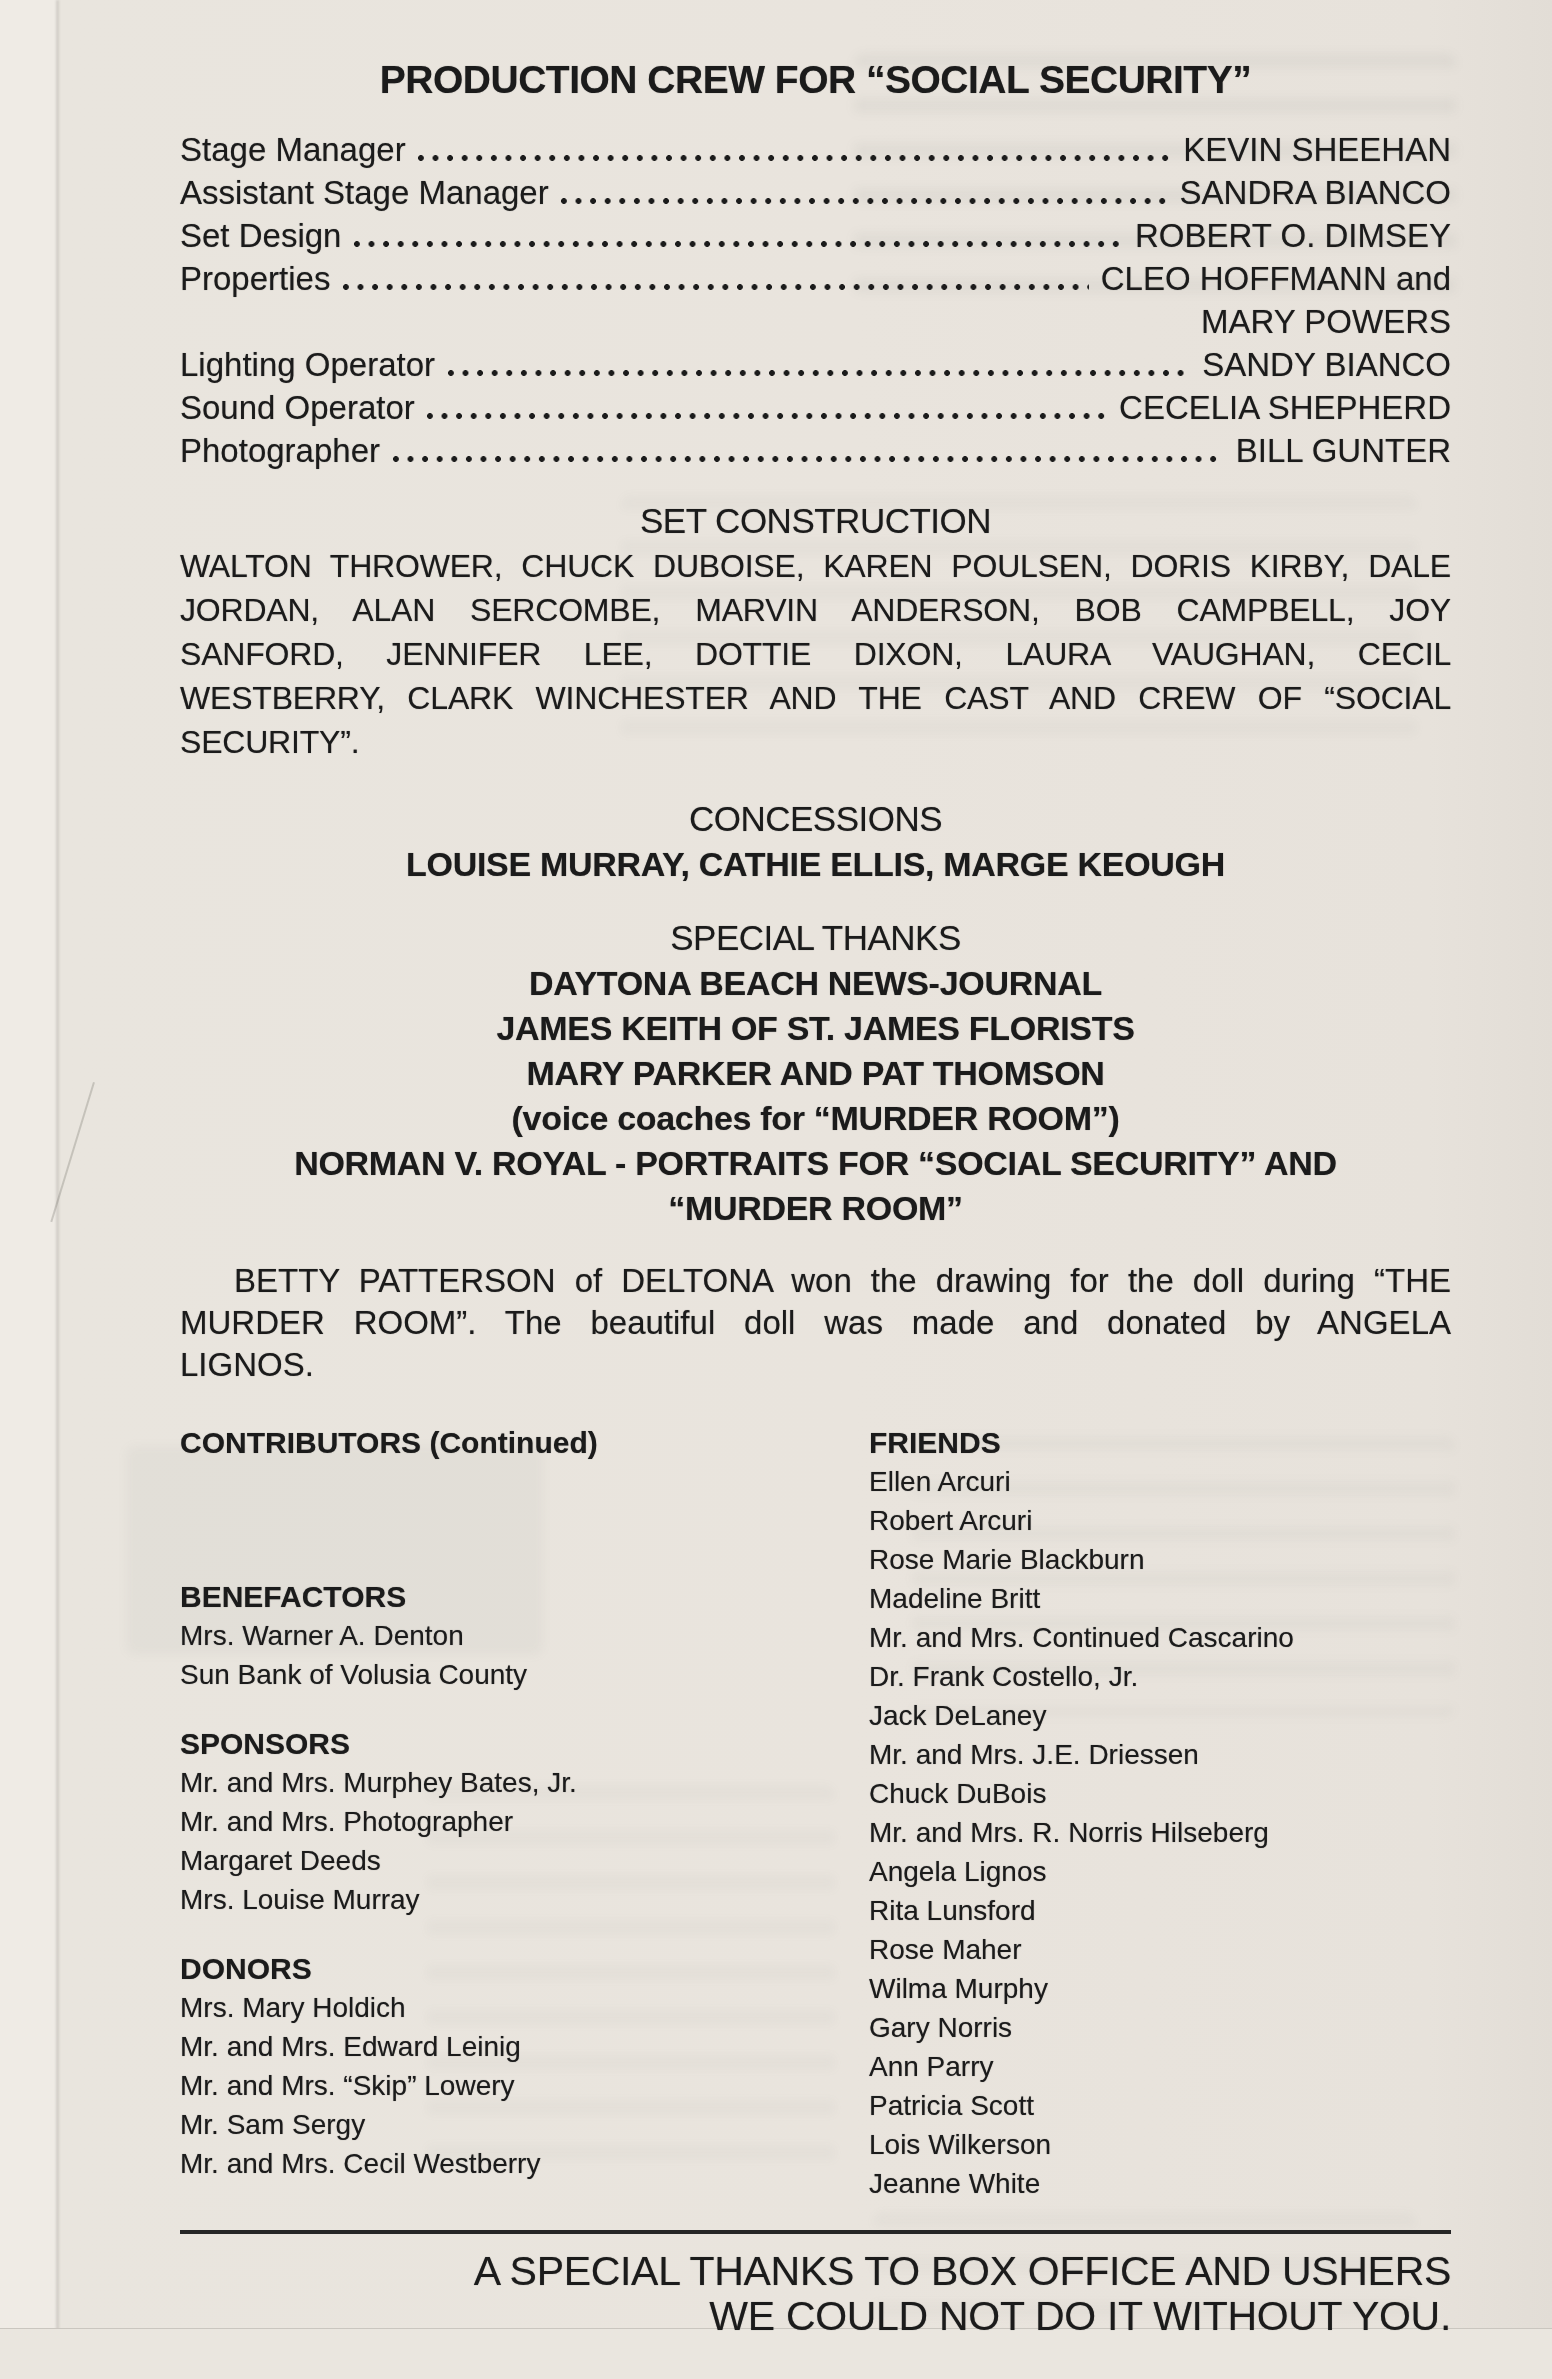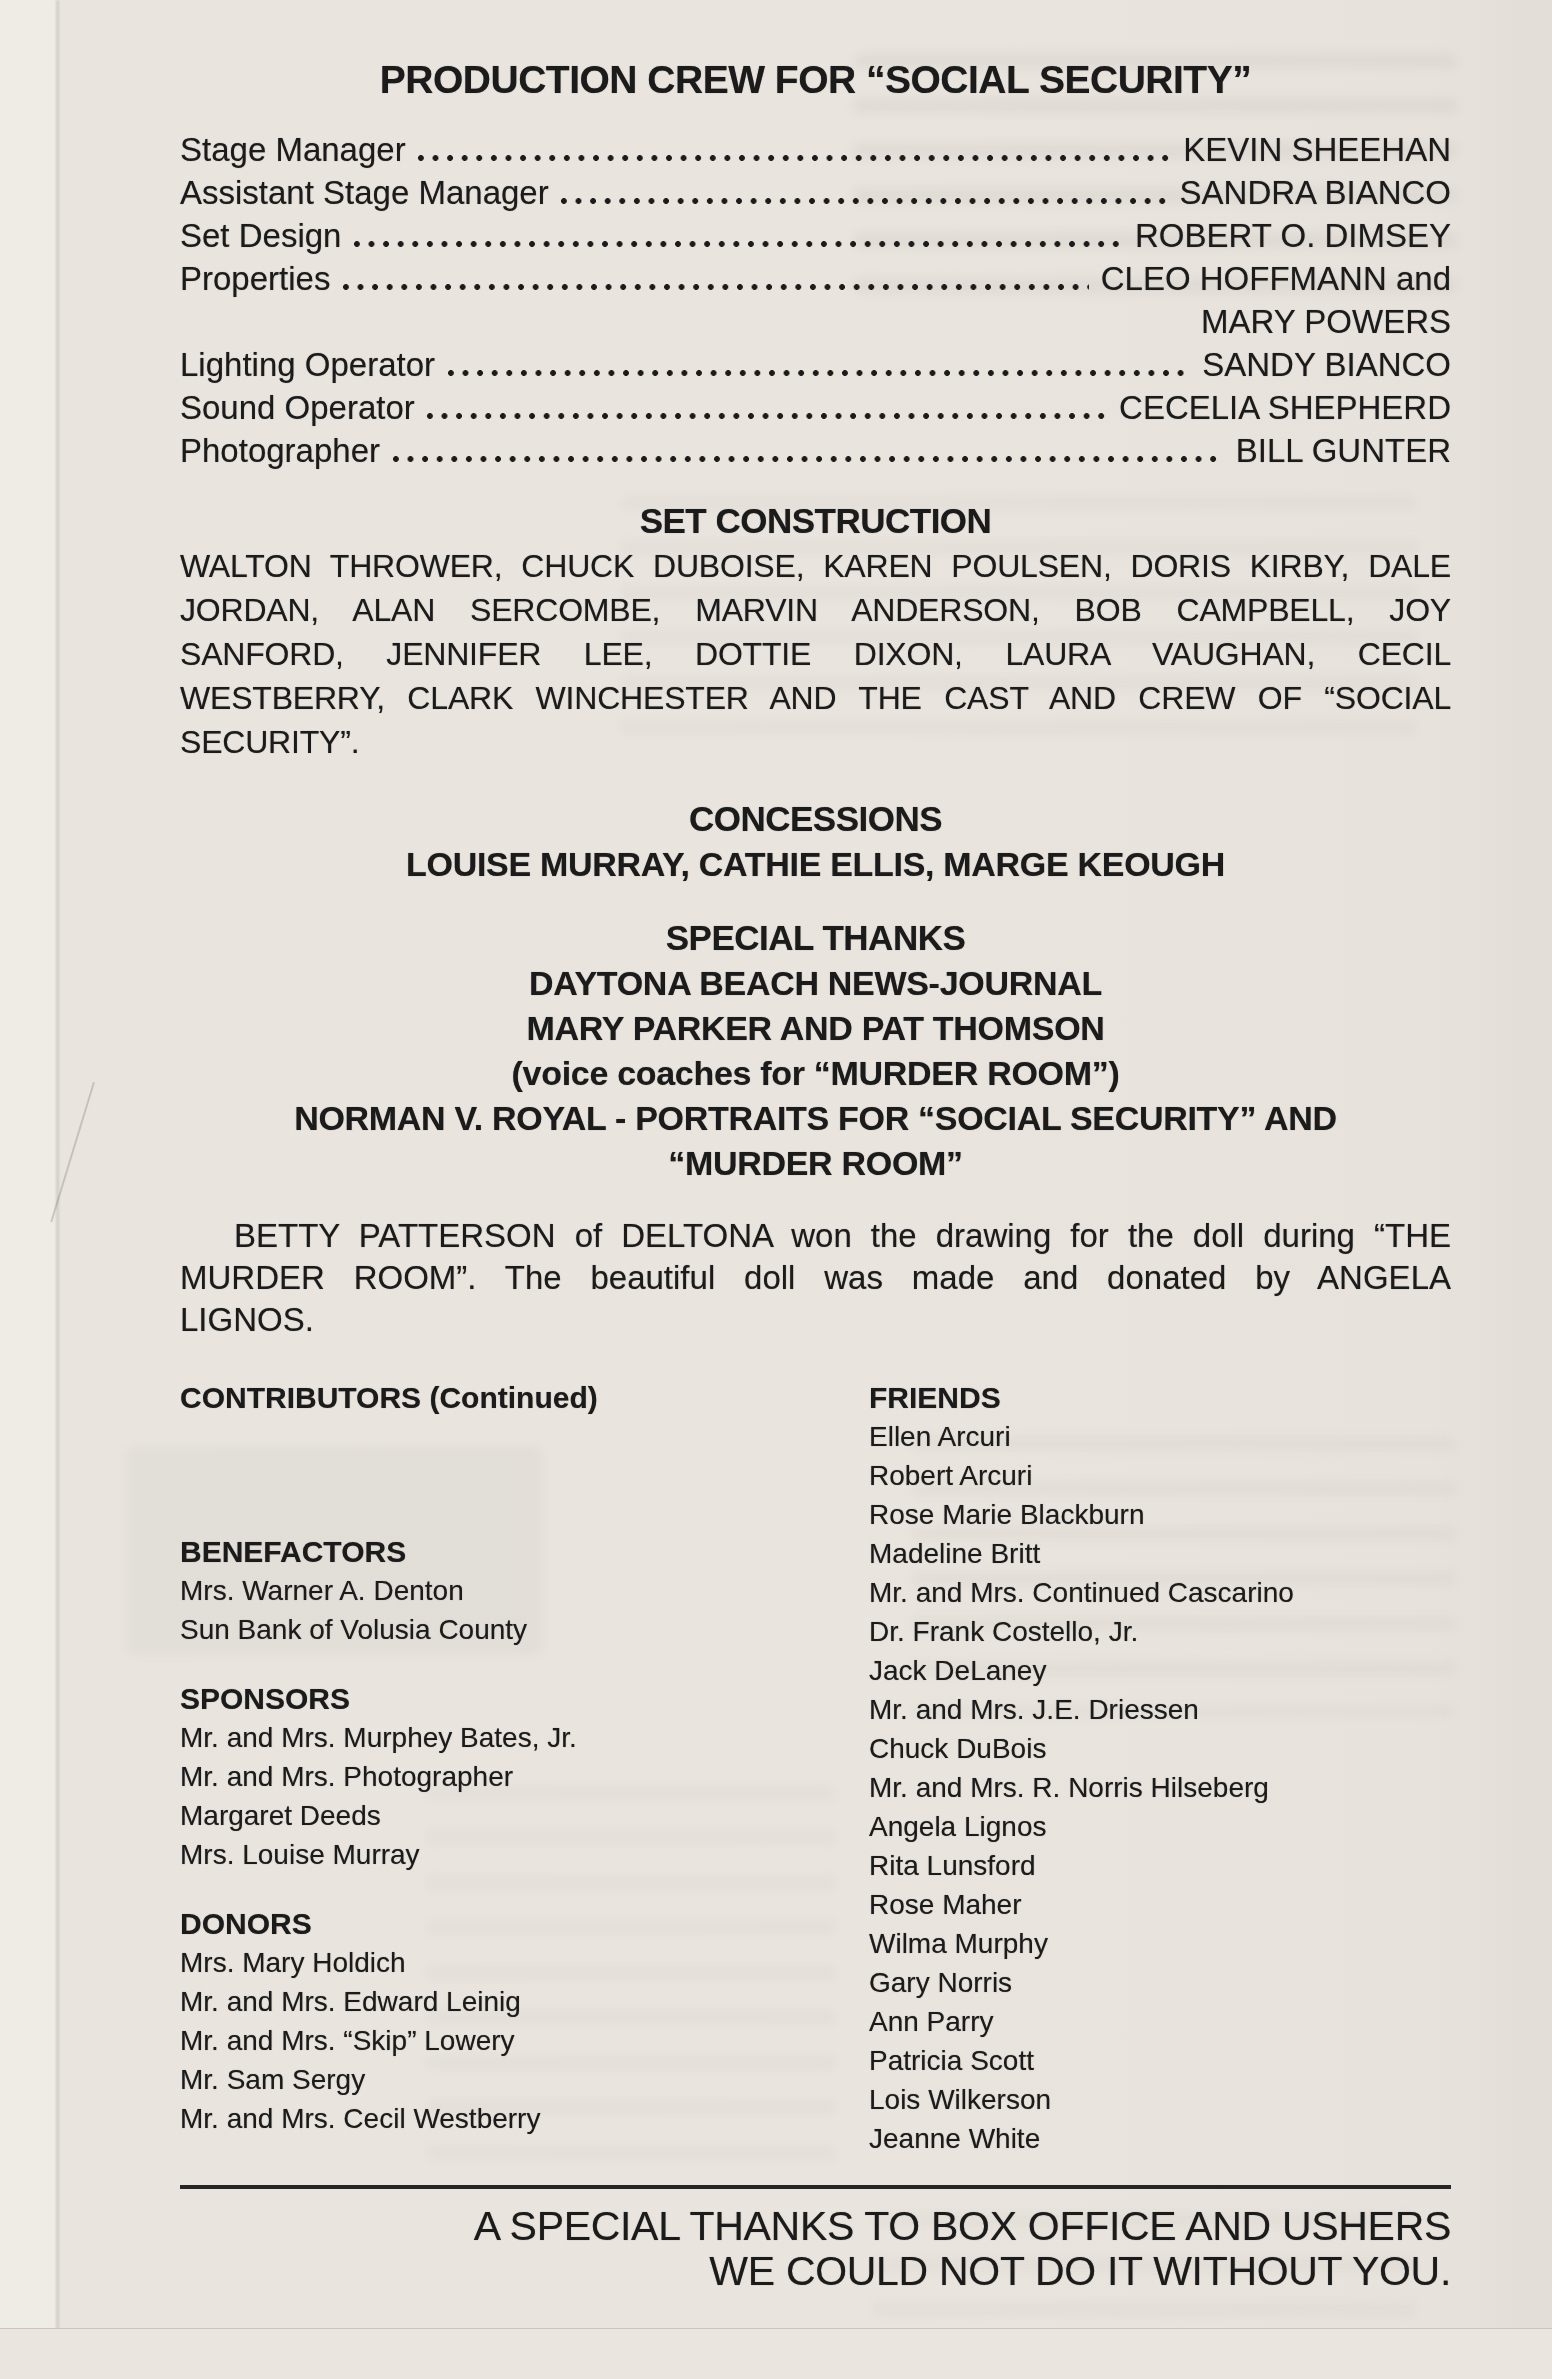--- a/index.html
+++ b/index.html
@@ -43,21 +43,21 @@
   .crew{margin-top:25px;}
   .crew-row{display:flex;align-items:flex-start;font-size:33px;line-height:43px;}
   .crew-row .role{white-space:nowrap;}
   .crew-row .leader{
     flex:1;height:7.8px;margin:26px 11.6px 0 11.6px;
     background:radial-gradient(circle at 3.9px 3.9px,#1b1b1b 2.6px,rgba(0,0,0,0) 3.1px) left top/14.6px 7.8px repeat-x;
   }
   .crew-row .names{text-align:right;white-space:nowrap;}
   .crew-row .names span{display:block;}
   .sec-heading{
-    font-size:35px;font-weight:700;text-align:center;letter-spacing:-0.5px;
+    font-size:35px;font-weight:400;text-align:center;letter-spacing:-0.5px;
     margin:0;line-height:43px;
   }
   .mt-setcon{margin-top:27px;}
   .caps-body{
     font-size:32px;line-height:44px;text-align:justify;margin:1.9px 0 0 0;
     letter-spacing:-0.2px;word-spacing:5.8px;
   }
   .caps-center{font-size:34px;line-height:45px;text-align:center;font-weight:700;letter-spacing:-0.3px;}
   .mt-conc{margin-top:33px;}
   .mt-body{margin-top:1.9px;}
@@ -151,20 +151,21 @@
 
     <h2 class="sec-heading mt-setcon">SET CONSTRUCTION</h2>
     <p class="caps-body">WALTON THROWER, CHUCK DUBOISE, KAREN POULSEN, DORIS KIRBY, DALE JORDAN, ALAN SERCOMBE, MARVIN ANDERSON, BOB CAMPBELL, JOY SANFORD, JENNIFER LEE, DOTTIE DIXON, LAURA VAUGHAN, CECIL WESTBERRY, CLARK WINCHESTER AND THE CAST AND CREW OF “SOCIAL SECURITY”.</p>
 
     <h2 class="sec-heading mt-conc">CONCESSIONS</h2>
     <div class="caps-center mt-body">LOUISE MURRAY, CATHIE ELLIS, MARGE KEOUGH</div>
 
     <h2 class="sec-heading mt-thanks">SPECIAL THANKS</h2>
     <div class="thanks-lines mt-body">
       <div>DAYTONA BEACH NEWS-JOURNAL</div>
+      <div>JAMES KEITH OF ST. JAMES FLORISTS</div>
       <div>MARY PARKER AND PAT THOMSON</div>
       <div>(voice coaches for “MURDER ROOM”)</div>
       <div>NORMAN V. ROYAL - PORTRAITS FOR “SOCIAL SECURITY” AND</div>
       <div>“MURDER ROOM”</div>
     </div>
 
     <p class="para">BETTY PATTERSON of DELTONA won the drawing for the doll during “THE MURDER ROOM”. The beautiful doll was made and donated by ANGELA LIGNOS.</p>
 
     <div class="columns">
       <div class="col-left">

